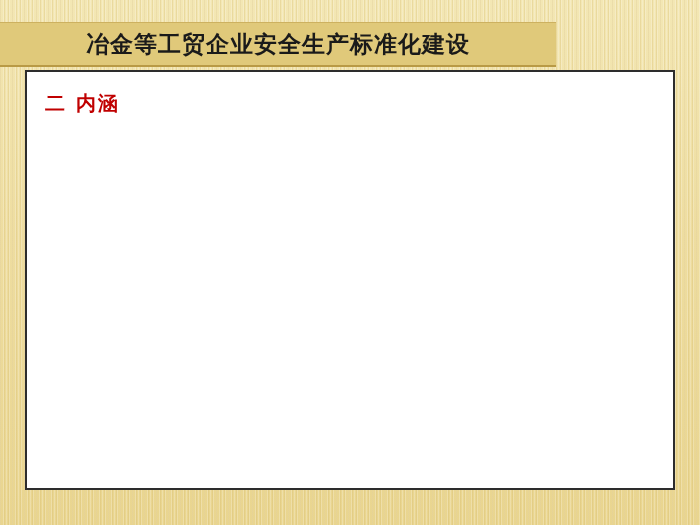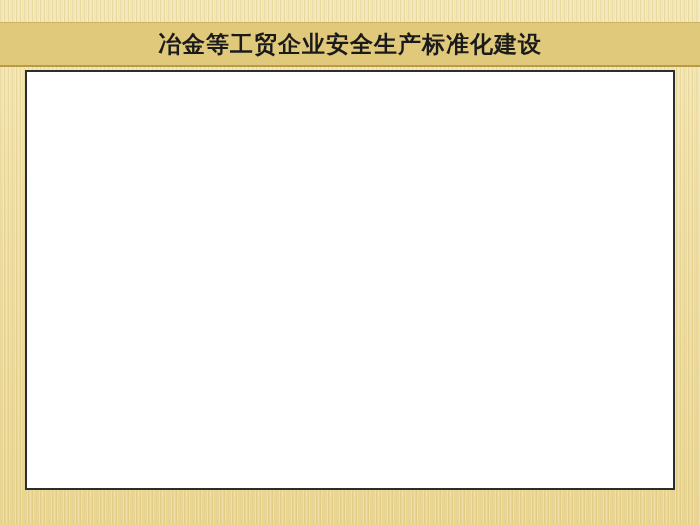--- a/index.html
+++ b/index.html
@@ -36,21 +36,21 @@
         rgba(214,187,110,0.30) 1px,
         rgba(255,255,255,0.0) 1px,
         rgba(255,255,255,0.0) 4px);
     pointer-events: none;
   }
 
   #title-bar {
     position: absolute;
     left: 0;
     top: 22px;
-    width: 700px;
+    width: 556px;
     height: 42px;
     background: #e0c97a;
     border-top: 1px solid #cdb160;
     border-bottom: 2px solid #b99a45;
     display: flex;
     align-items: center;
     justify-content: center;
     z-index: 3;
   }
   #title-text {
@@ -98,15 +98,16 @@
 </head>
 <body>
 
 <div id="slide">
 
   <div id="title-bar">
     <div id="title-text">冶金等工贸企业安全生产标准化建设</div>
   </div>
 
   <div id="content-box">
+    <div id="section-heading">二  内涵</div>
   </div>
 
 </div>
 
 </body></html>

